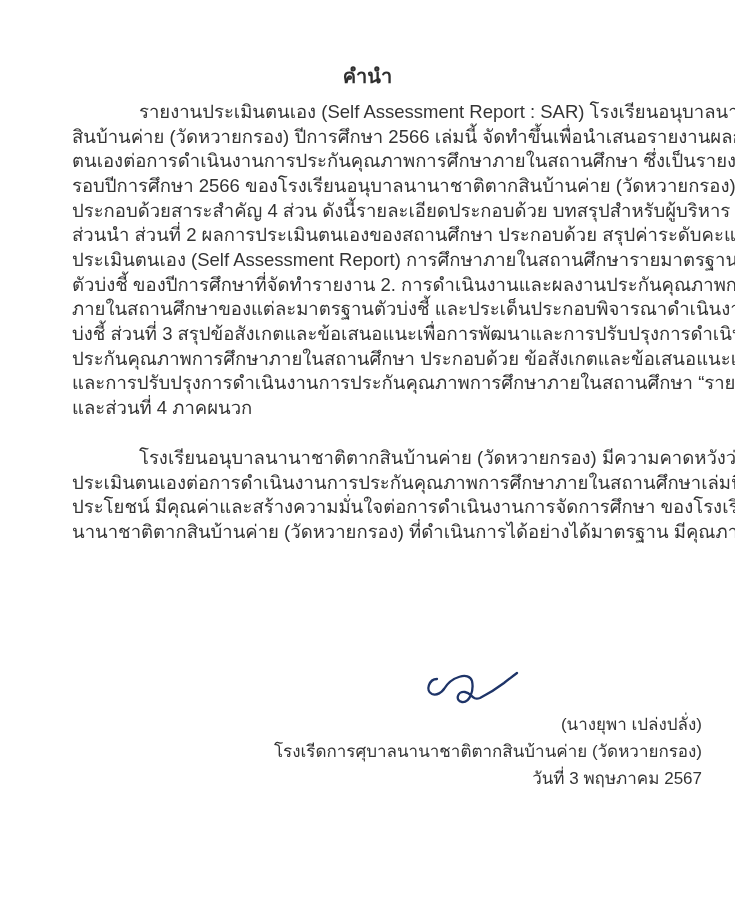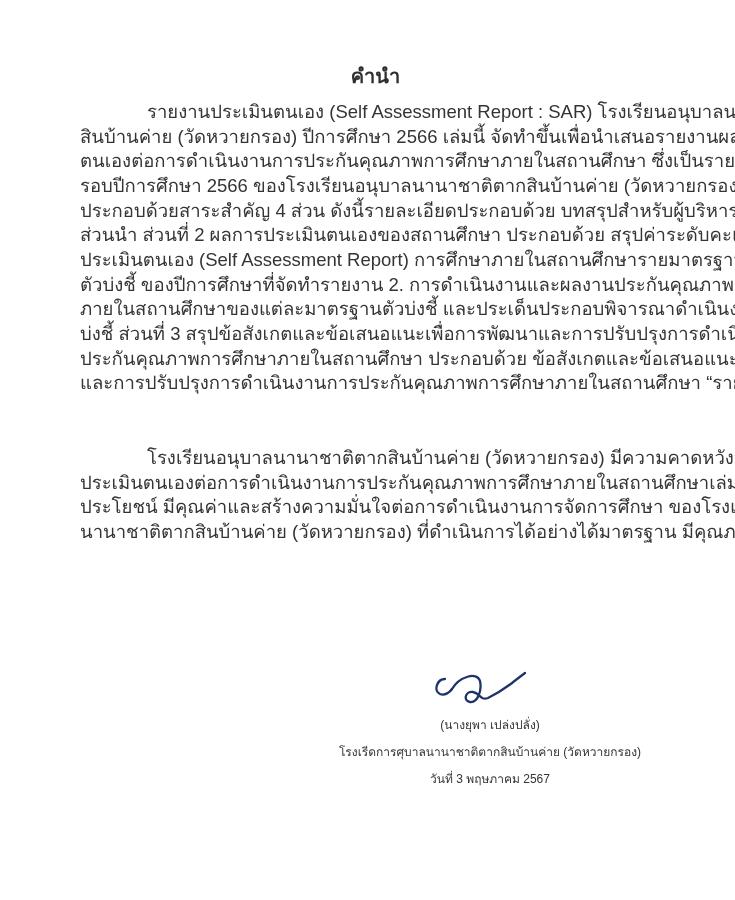--- a/index.html
+++ b/index.html
@@ -4,21 +4,21 @@
 <style>
   html,body{margin:0;padding:0;}
   body{
     width:735px;height:900px;
     background:#ffffff;
     font-family:"Liberation Sans","DejaVu Sans",sans-serif;
     color:#343434;
     position:relative;
     overflow:hidden;
   }
-  .page{position:absolute;inset:0;margin-left:8px;}
+  .page{position:absolute;inset:0;}
   .doc-title{
     position:absolute;
     top:62px;left:0;width:735px;
     text-align:center;
     font-size:20px;font-weight:bold;
     line-height:28px;
     color:#2e2e2e;
   }
   .para{
     position:absolute;
@@ -36,22 +36,22 @@
   .line.indent{text-indent:67px;}
   .line.last{text-align:left;text-align-last:auto;}
   .signature-wrap{
     position:absolute;
     top:666px;left:424px;
     width:100px;height:50px;
   }
   .sig-block{
     position:absolute;
     top:712px;left:262px;width:440px;
-    text-align:center;
-    font-size:12px;
+    text-align:right;
+    font-size:17px;
   }
   .sig-line{line-height:26.8px;white-space:nowrap;}
 </style>
 </head>
 <body>
 
 <div class="page">
 
   <div class="doc-title">คำนำ</div>
 
@@ -61,20 +61,21 @@
     <div class="line">ตนเองต่อการดำเนินงานการประกันคุณภาพการศึกษาภายในสถานศึกษา ซึ่งเป็นรายงานประจำปี</div>
     <div class="line">รอบปีการศึกษา 2566 ของโรงเรียนอนุบาลนานาชาติตากสินบ้านค่าย (วัดหวายกรอง) รายงานเล่มนี้</div>
     <div class="line">ประกอบด้วยสาระสำคัญ 4 ส่วน ดังนี้รายละเอียดประกอบด้วย บทสรุปสำหรับผู้บริหาร ส่วนที่ 1</div>
     <div class="line">ส่วนนำ ส่วนที่ 2 ผลการประเมินตนเองของสถานศึกษา ประกอบด้วย สรุปค่าระดับคะแนนผลการ</div>
     <div class="line last">ประเมินตนเอง (Self Assessment Report) การศึกษาภายในสถานศึกษารายมาตรฐานและ</div>
     <div class="line">ตัวบ่งชี้ ของปีการศึกษาที่จัดทำรายงาน 2. การดำเนินงานและผลงานประกันคุณภาพการศึกษา</div>
     <div class="line">ภายในสถานศึกษาของแต่ละมาตรฐานตัวบ่งชี้ และประเด็นประกอบพิจารณาดำเนินงานของแต่ละตัว</div>
     <div class="line">บ่งชี้ ส่วนที่ 3 สรุปข้อสังเกตและข้อเสนอแนะเพื่อการพัฒนาและการปรับปรุงการดำเนินงานการ</div>
     <div class="line">ประกันคุณภาพการศึกษาภายในสถานศึกษา ประกอบด้วย ข้อสังเกตและข้อเสนอแนะเพื่อการพัฒนา</div>
     <div class="line">และการปรับปรุงการดำเนินงานการประกันคุณภาพการศึกษาภายในสถานศึกษา “รายมาตรฐาน”</div>
+    <div class="line last">และส่วนที่ 4 ภาคผนวก</div>
   </div>
 
   <div class="para para-2">
     <div class="line indent">โรงเรียนอนุบาลนานาชาติตากสินบ้านค่าย (วัดหวายกรอง) มีความคาดหวังว่ารายงานผลการ</div>
     <div class="line">ประเมินตนเองต่อการดำเนินงานการประกันคุณภาพการศึกษาภายในสถานศึกษาเล่มนี้ จะเป็น</div>
     <div class="line">ประโยชน์ มีคุณค่าและสร้างความมั่นใจต่อการดำเนินงานการจัดการศึกษา ของโรงเรียนอนุบาล</div>
     <div class="line">นานาชาติตากสินบ้านค่าย (วัดหวายกรอง) ที่ดำเนินการได้อย่างได้มาตรฐาน มีคุณภาพ และสร้าง</div>
   </div>
 
   <div class="signature-wrap">

